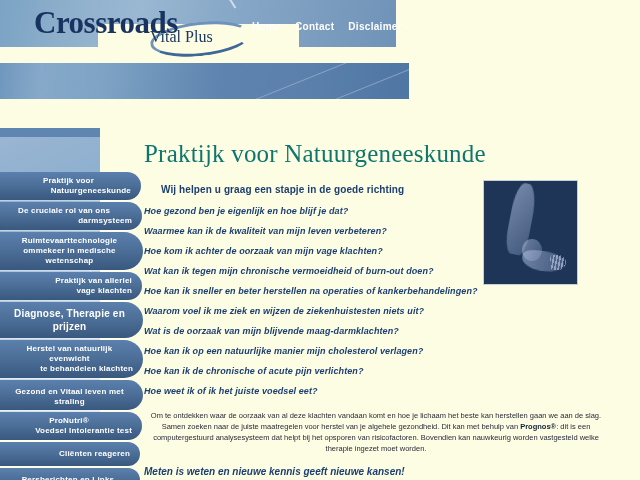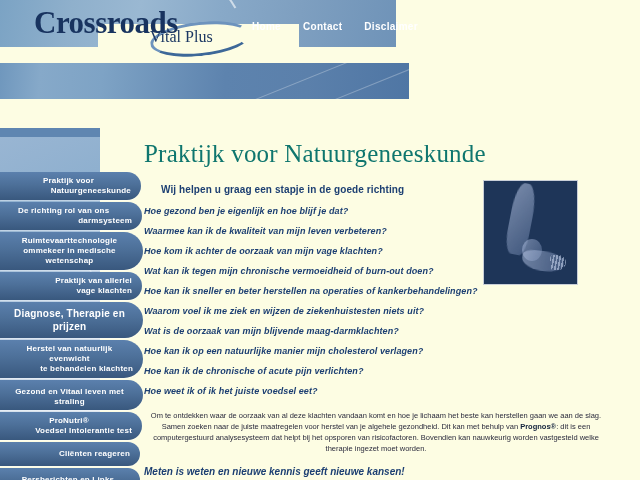--- a/index.html
+++ b/index.html
@@ -47,21 +47,21 @@
     position:absolute;left:98px;top:24px;width:201px;height:23px;
     background:#fdfde3;
   }
   #logo-sub{
     position:absolute;left:150px;top:28px;
     font-family:"Liberation Serif", serif;
     font-size:16px;font-weight:normal;color:#1b3762;
   }
   #topnav{
     position:absolute;left:252px;top:21px;
-    display:flex;gap:22px;
+    display:flex;gap:14px;
   }
   #topnav a{
     font-size:10px;color:#ffffff;text-decoration:none;font-weight:bold;
     letter-spacing:0.3px;
   }
   
   #strip2{
     position:absolute;left:0;top:63px;width:409px;height:36px;
     background:linear-gradient(95deg,#6f97bd 0%,#86a9c9 10%,#7ea3c5 25%,#5d83ae 55%,#5b80ab 75%,#4f76a4 100%);
     overflow:hidden;
@@ -220,21 +220,21 @@
 </div>
 
 <div id="navlist">
 
   <div class="pill w1">
     <span class="ln" style="text-align:center;">Praktijk voor</span>
     <span class="ln r">Natuurgeneeskunde</span>
   </div>
 
   <div class="pill w2">
-    <span class="ln" style="text-align:left;padding-left:12px;">De richting rol van ons</span>
+    <span class="ln" style="text-align:left;padding-left:12px;">De cruciale rol van ons</span>
     <span class="ln r">darmsysteem</span>
   </div>
 
   <div class="pill w3 center">
     <span class="ln">Ruimtevaarttechnologie</span>
     <span class="ln">ommekeer in medische wetenschap</span>
   </div>
 
   <div class="pill w2">
     <span class="ln r">Praktijk van allerlei</span>

